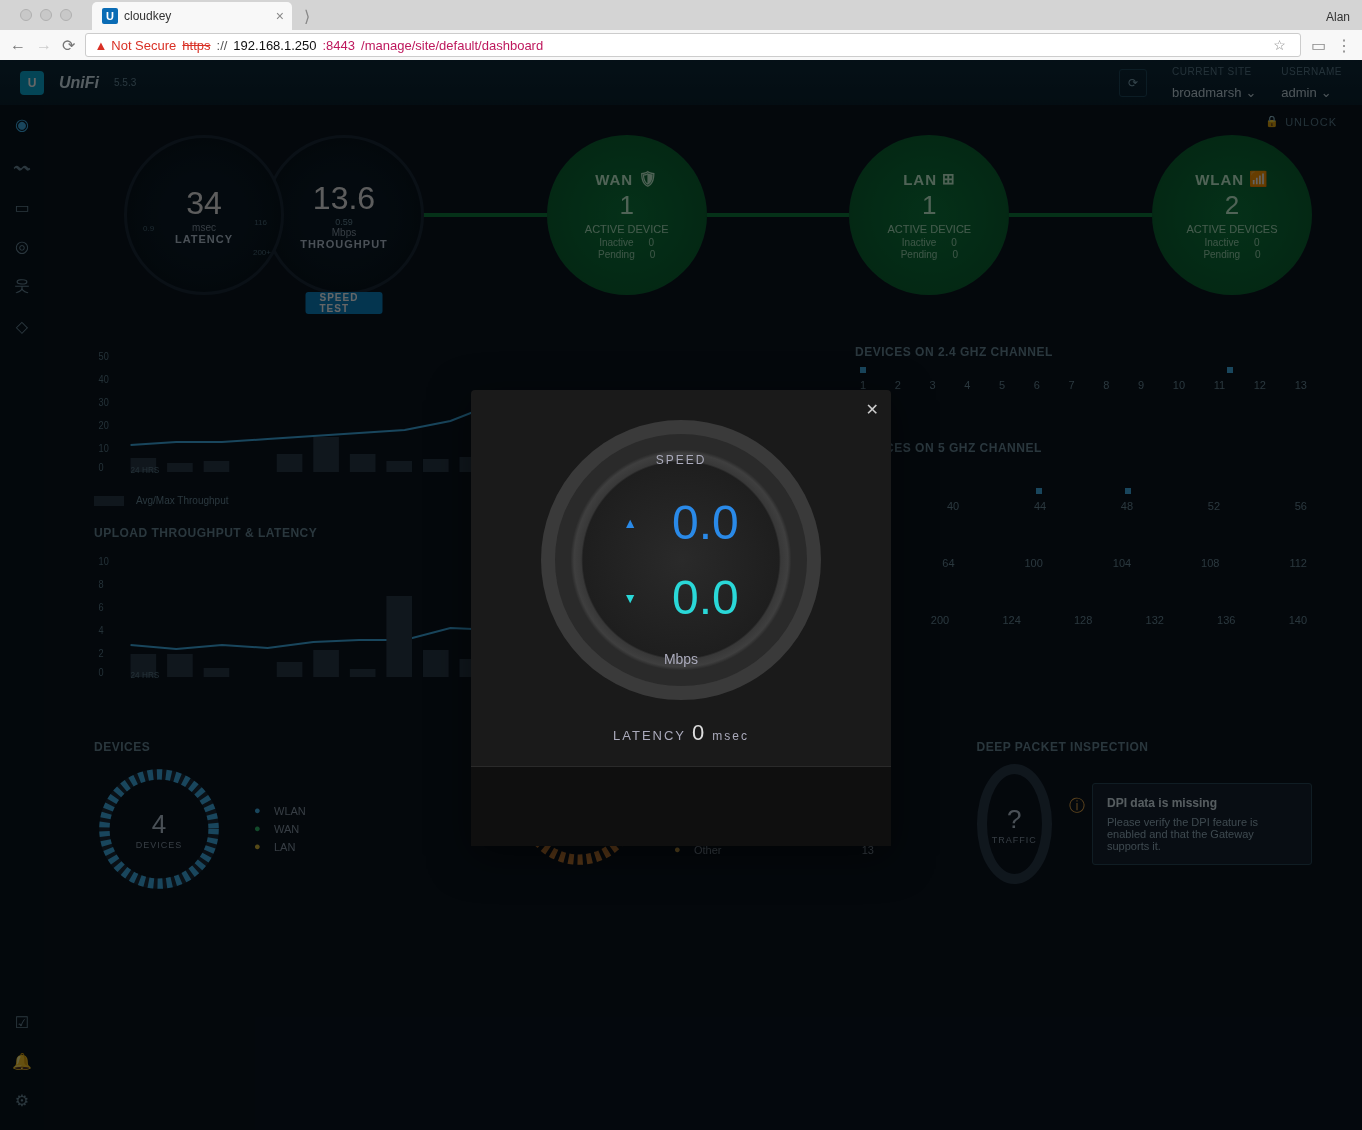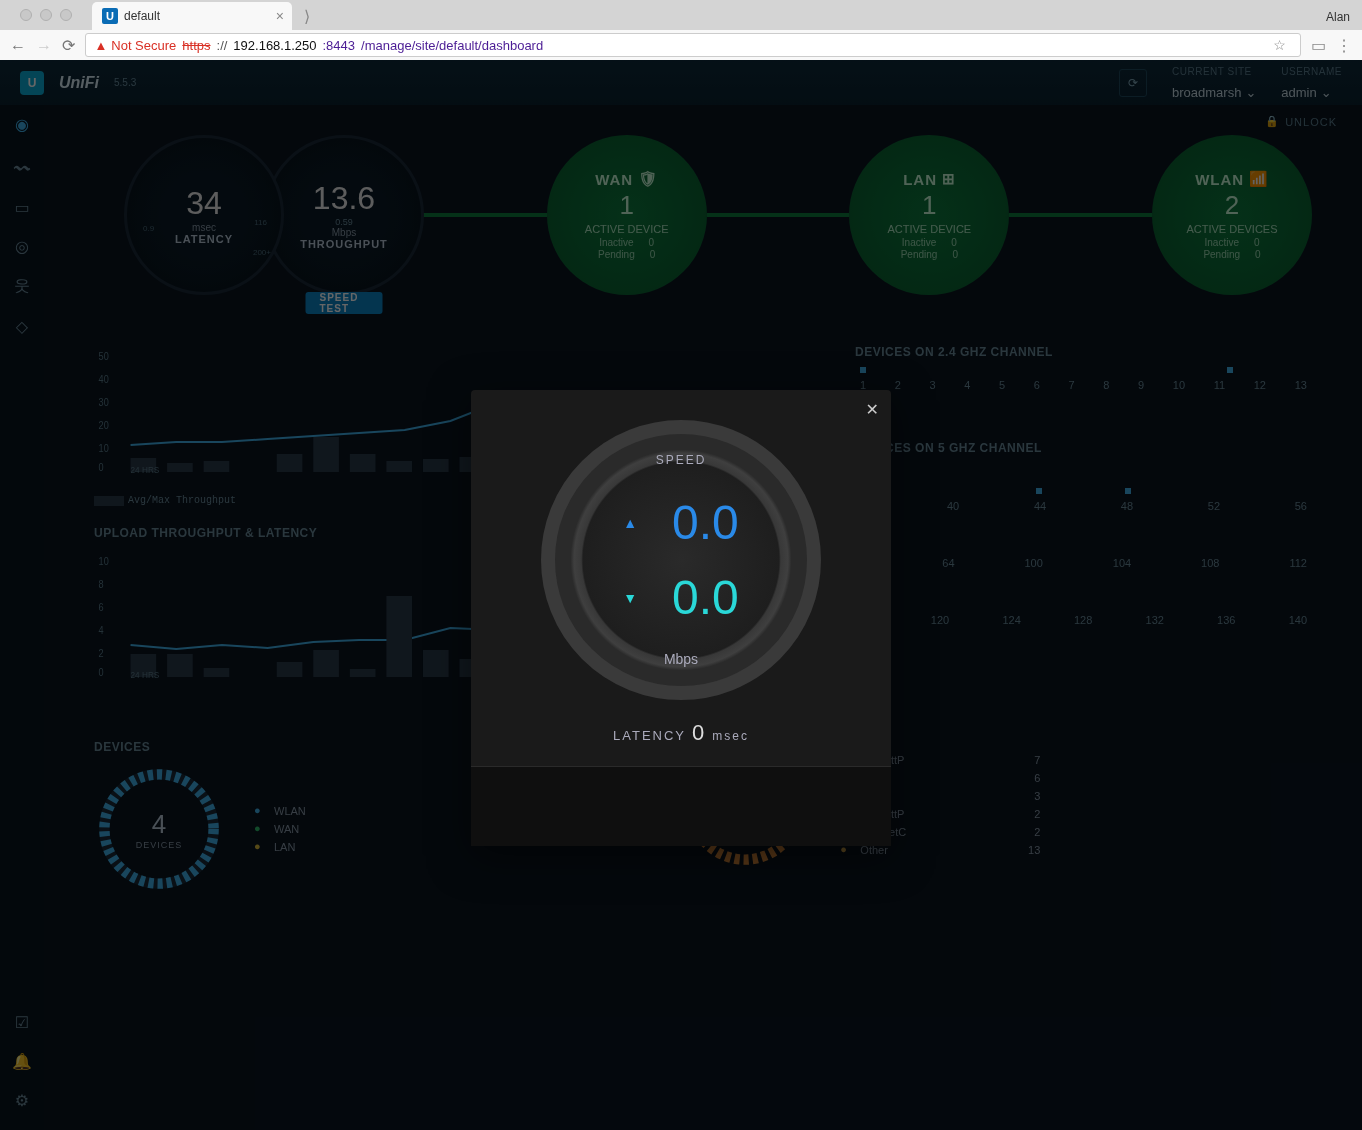--- a/index.html
+++ b/index.html
@@ -14,21 +14,21 @@
 .new-tab{margin-left:8px;color:#888;font-size:16px;padding:4px;}
 .profile-name{margin-left:auto;padding:6px 12px;font-size:12px;color:#333;}
 .addr-bar{height:30px;display:flex;align-items:center;background:#f8f8f8;padding:0 10px;gap:10px;}
 .nav-btn{color:#777;font-size:16px;}
 .nav-btn.disabled{color:#ccc;}
 .url-field{flex:1;height:24px;border:1px solid #ccc;border-radius:3px;display:flex;align-items:center;padding:0 8px;font-size:13px;background:white;gap:6px;}
 .not-secure{color:#d93025;display:flex;align-items:center;gap:4px;}
 .url-https{text-decoration:line-through;color:#d93025;}
 .url-sep{color:#555;}
 .url-host{color:#111;font-weight:500;}
-.url-path{color:#4c1d95;}
+.url-path{color:#be185d;}
 .star-icon{font-size:14px;color:#888;margin-right:6px;}
 .menu-icon{color:#888;font-size:16px;}
 
 .app{position:relative;width:1362px;height:1070px;background:#0d1f2d;color:#ccc;}
 .app-header{height:45px;background:linear-gradient(#0e2a3a,#0b2230);display:flex;align-items:center;padding:0 20px;gap:15px;font-size:12px;}
 .u-logo{width:24px;height:24px;background:#0badd6;border-radius:4px;color:white;display:flex;align-items:center;justify-content:center;font-weight:bold;}
 .unifi-text{font-style:italic;font-weight:bold;color:#d8ecf5;font-size:16px;}
 .version{font-size:10px;color:#688c9e;text-align:center;}
 .header-right{margin-left:auto;display:flex;align-items:center;gap:25px;}
 .refresh-btn{width:28px;height:28px;border:1px solid #1e4a5e;border-radius:3px;display:flex;align-items:center;justify-content:center;color:#7fa7b8;}
@@ -61,21 +61,21 @@
 .node-stats{font-size:10px;opacity:0.75;display:flex;flex-direction:column;align-items:center;gap:1px;}
 .node-stat-row{display:flex;gap:15px;}
 
 .panels{display:flex;padding:30px 50px;gap:30px;}
 .panel-left{flex:1.6;}
 .panel-right{flex:1;}
 .panel-title{font-size:12px;font-weight:700;letter-spacing:0.5px;color:#6a8a9a;margin-bottom:10px;}
 .chart-ph{height:130px;background:linear-gradient(180deg,transparent,transparent);position:relative;margin-bottom:20px;}
 .chart-ph svg{width:100%;height:100%;}
 .y-axis text{fill:#5a7a8a;font-size:10px;}
-.legend{font-size:10px;color:#6a8a9a;display:flex;align-items:center;gap:4px;margin-top:4px;font-family:Liberation Mono, monospace;}
+.legend{font-size:10px;color:#6a8a9a;display:flex;align-items:center;gap:12px;margin-top:4px;}
 .legend-box{width:30px;height:10px;background:#2a3a4a;display:inline-block;}
 
 .channel-row{display:flex;justify-content:space-between;font-size:11px;color:#6a8a9a;margin-top:20px;padding:0 5px;position:relative;}
 .channel-dots{position:absolute;top:-12px;left:0;right:0;display:flex;justify-content:space-between;padding:0 5px;}
 .channel-dot{width:6px;height:6px;background:#3fb0e8;visibility:hidden;}
 .channel-dot.on{visibility:visible;}
 
 .bottom-row{display:flex;padding:10px 50px;gap:60px;}
 .devices-donut,.clients-donut,.traffic-donut{width:130px;height:130px;position:relative;display:flex;align-items:center;justify-content:center;flex-direction:column;}
 .donut-center{font-size:26px;color:#b8c8d8;font-weight:300;}
@@ -124,21 +124,21 @@
 
 <div class="browser-chrome">
   <div class="tab-bar">
     <div class="traffic-lights">
       <div class="traffic-light"></div>
       <div class="traffic-light"></div>
       <div class="traffic-light"></div>
     </div>
     <div class="browser-tab">
       <span class="tab-favicon">U</span>
-      <span>default</span>
+      <span>cloudkey</span>
       <span class="tab-close">×</span>
     </div>
     <div class="new-tab">⟩</div>
     <div class="profile-name">Alan</div>
   </div>
   <div class="addr-bar">
     <span class="nav-btn">←</span>
     <span class="nav-btn disabled">→</span>
     <span class="nav-btn">⟳</span>
     <div class="url-field">
@@ -408,21 +408,21 @@
                 <span class="channel-dot"></span>
                 <span class="channel-dot"></span>
                 <span class="channel-dot"></span>
                 <span class="channel-dot"></span>
                 <span class="channel-dot"></span>
                 <span class="channel-dot"></span>
               </div>
             </div>
             <div class="channel-row" style="margin-top: 45px;">
               <span>116</span>
-              <span>120</span>
+              <span>200</span>
               <span>124</span>
               <span>128</span>
               <span>132</span>
               <span>136</span>
               <span>140</span>
               <div class="channel-dots">
                 <span class="channel-dot"></span>
                 <span class="channel-dot"></span>
                 <span class="channel-dot"></span>
                 <span class="channel-dot"></span>
@@ -519,20 +519,34 @@
                 <span class="ll">
                   <span class="legend-dot" style="color:#d8a84a">●</span>
                   <span>Other</span>
                 </span>
                 <span>13</span>
               </div>
             </div>
         </div>
       </div>
 
+      <div style="flex:1">
+        <div class="panel-title">DEEP PACKET INSPECTION</div>
+        <div style="display:flex;gap:40px;align-items:center;">
+          <div class="dpi-donut">
+            <div class="donut-center">?</div>
+            <div class="donut-label">TRAFFIC</div>
+          </div>
+          <div class="dpi-warning">
+            <span class="wicon">ⓘ</span>
+            <div class="title">DPI data is missing</div>
+            <div>Please verify the DPI feature is enabled and that the Gateway supports it.</div>
+          </div>
+        </div>
+      </div>
     </div>
 
   </div>
 
   <div class="overlay"></div>
   <div class="modal">
     <span class="modal-close">✕</span>
     <div class="modal-body">
       <div class="speed-gauge">
         <div class="speed-title">SPEED</div>

